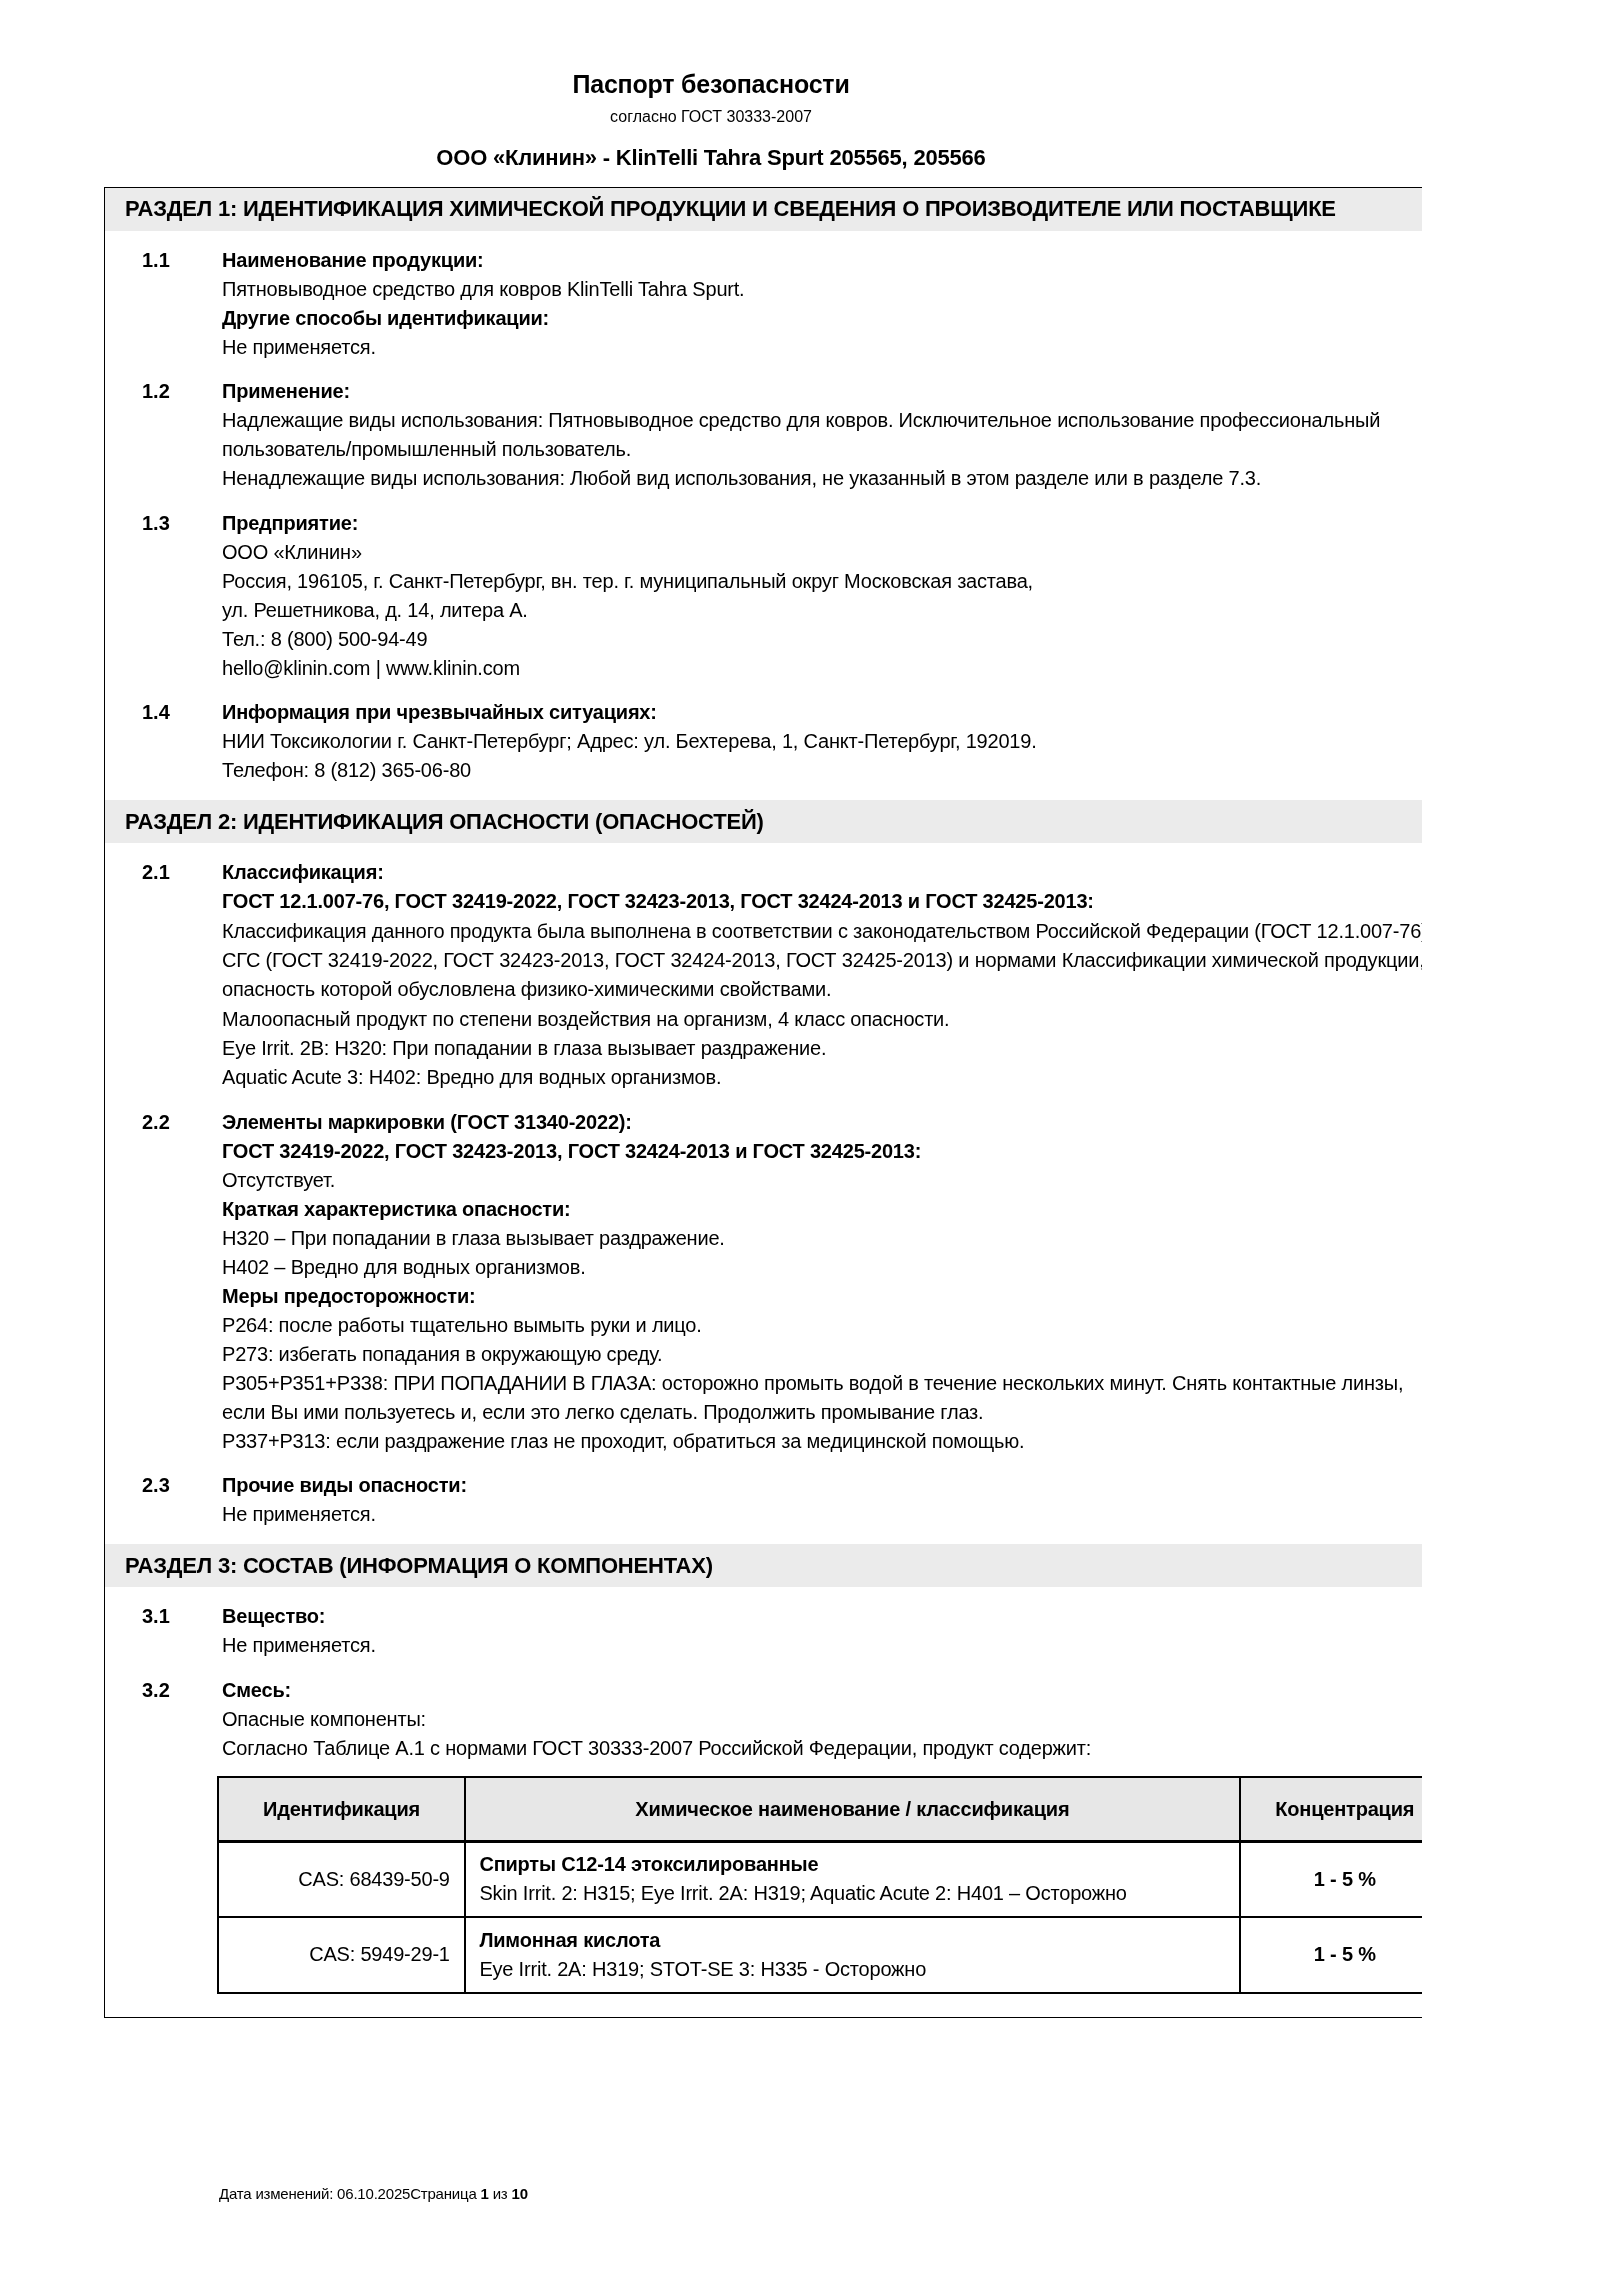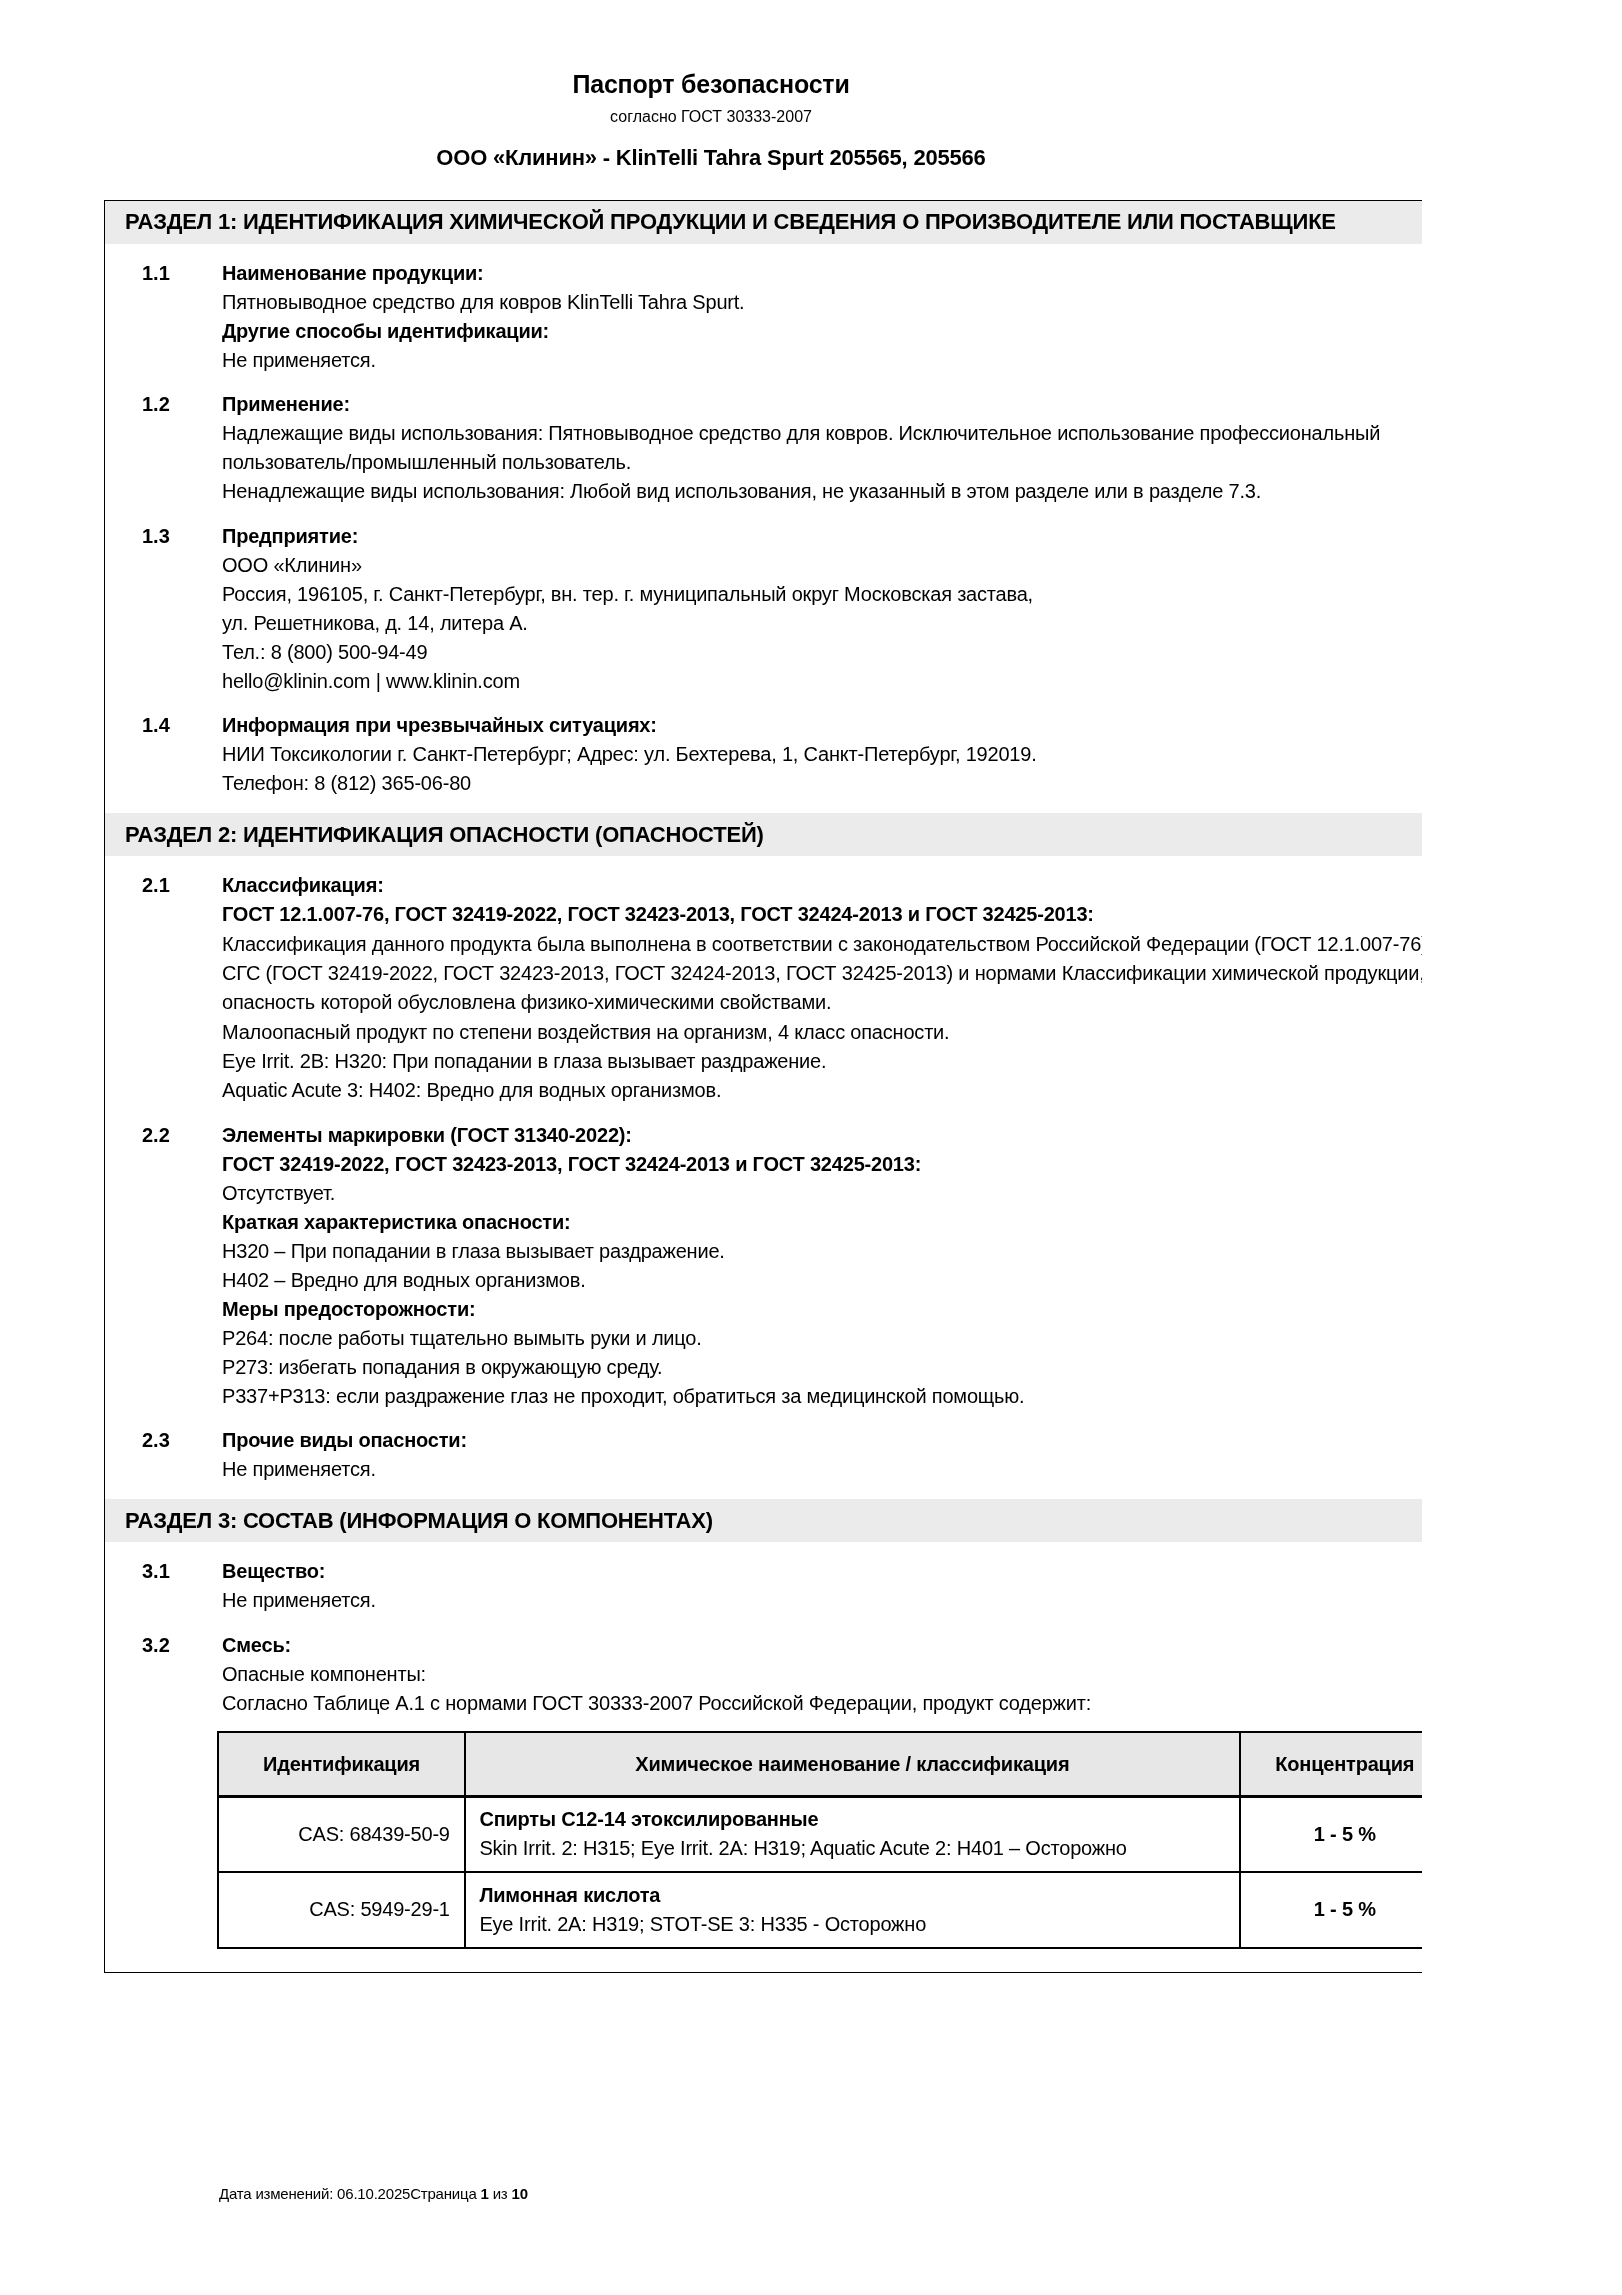--- a/index.html
+++ b/index.html
@@ -19,21 +19,21 @@
   
   .doc-header { text-align: center; padding-top: 70px; }
   .doc-title   { font-size: 25px; font-weight: bold; letter-spacing: -0.2px; }
   .doc-subtitle{ font-size: 16px; margin-top: 9.2px; }
   .doc-product { font-size: 22px; font-weight: bold; margin-top: 18.4px; letter-spacing: -0.2px; }
 
   
   .content-box {
     position: absolute;
     left: 104px;
-    top: 200px;
+    top: 187px;
     width: 1414px;
     border: 1.5px solid #000000;
     box-sizing: border-box;
     background: #ffffff;
   }
   .section-band {
     background: #ebebeb;
     font-size: 22px;
     font-weight: bold;
     padding: 8.4px 20px;
@@ -172,20 +172,21 @@
       <div class="item-body">
         <div class="line bold">Элементы маркировки (ГОСТ 31340-2022):</div>
         <div class="line bold">ГОСТ 32419-2022, ГОСТ 32423-2013, ГОСТ 32424-2013 и ГОСТ 32425-2013:</div>
         <div class="line">Отсутствует.</div>
         <div class="line bold">Краткая характеристика опасности:</div>
         <div class="line">H320 – При попадании в глаза вызывает раздражение.</div>
         <div class="line">H402 – Вредно для водных организмов.</div>
         <div class="line bold">Меры предосторожности:</div>
         <div class="line">P264: после работы тщательно вымыть руки и лицо.</div>
         <div class="line">P273: избегать попадания в окружающую среду.</div>
+        <div class="line">P305+P351+P338: ПРИ ПОПАДАНИИ В ГЛАЗА: осторожно промыть водой в течение нескольких минут. Снять контактные линзы, если Вы ими пользуетесь и, если это легко сделать. Продолжить промывание глаз.</div>
         <div class="line">P337+P313: если раздражение глаз не проходит, обратиться за медицинской помощью.</div>
       </div>
     </div>
 
     <div class="item">
       <div class="item-num">2.3</div>
       <div class="item-body">
         <div class="line bold">Прочие виды опасности:</div>
         <div class="line">Не применяется.</div>
       </div>

